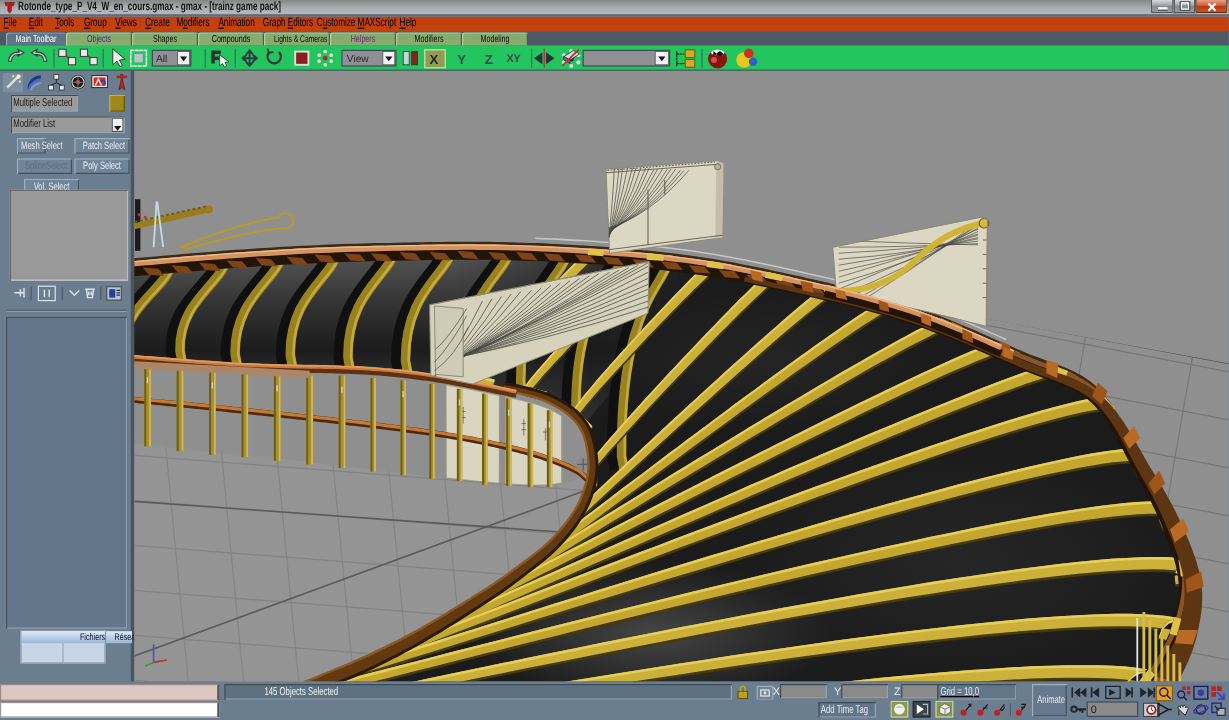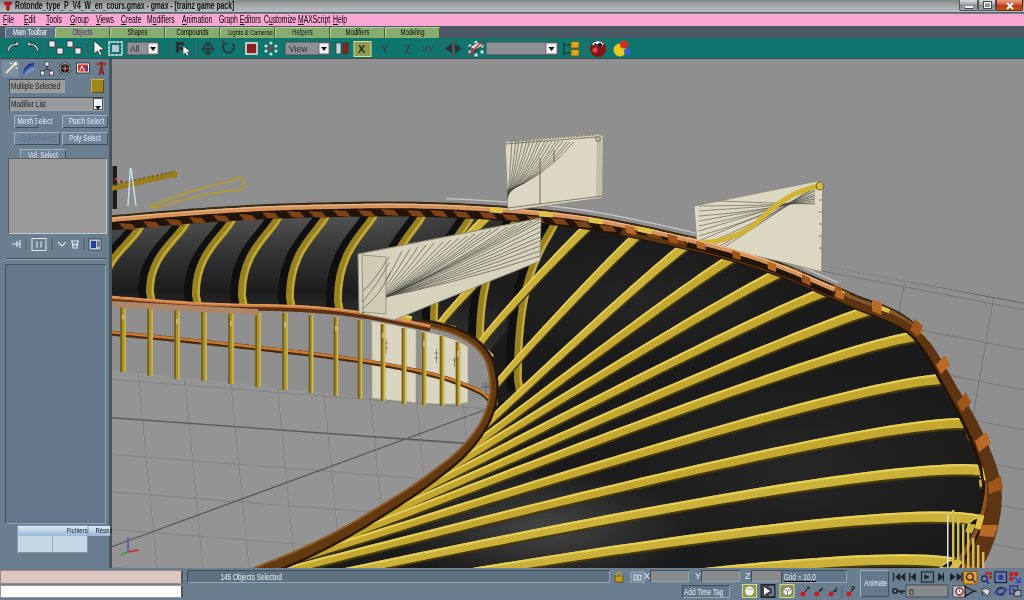--- a/index.html
+++ b/index.html
@@ -21,21 +21,21 @@
       <div class="abs" style="left:19px;top:0;width:18px;height:11px;background:linear-gradient(#d8dbde,#9fa4a8 45%,#83888c 50%,#9aa0a4);border:1px solid #555;border-top:none;">
         <div class="abs" style="left:5px;top:2px;width:7px;height:6px;border:1px solid #fff;box-shadow:0 0 0 1px #44484c;"></div>
       </div>
       <div class="abs" style="left:37px;top:0;width:27px;height:11px;background:linear-gradient(#e8a088,#cf5f35 45%,#b03c14 50%,#c4561e);border:1px solid #6e2810;border-top:none;border-radius:0 0 2px 2px;">
         <svg class="abs" style="left:9px;top:2px" width="8" height="8" viewBox="0 0 8 8">
           <path d="M1 1 L7 7 M7 1 L1 7" stroke="#fff" stroke-width="1.8"></path>
         </svg>
       </div>
     </div>
   </div>
-<div class="abs" style="left:0;top:14px;width:1024px;height:12px;background:#f9a8d4;color:#000;font-size:11px;">
+<div class="abs" style="left:0;top:14px;width:1024px;height:12px;background:#c2410c;color:#000;font-size:11px;">
     <div class="abs t" style="left:3px;top:0px;height:12px;line-height:12px;font-size:10px;"><span style="text-decoration:underline">F</span>ile</div>
     <div class="abs t" style="left:24px;top:0px;height:12px;line-height:12px;font-size:10px;"><span style="text-decoration:underline">E</span>dit</div>
     <div class="abs t" style="left:46px;top:0px;height:12px;line-height:12px;font-size:10px;"><span style="text-decoration:underline">T</span>ools</div>
     <div class="abs t" style="left:70px;top:0px;height:12px;line-height:12px;font-size:10px;"><span style="text-decoration:underline">G</span>roup</div>
     <div class="abs t" style="left:96px;top:0px;height:12px;line-height:12px;font-size:10px;"><span style="text-decoration:underline">V</span>iews</div>
     <div class="abs t" style="left:121px;top:0px;height:12px;line-height:12px;font-size:10px;"><span style="text-decoration:underline">C</span>reate</div>
     <div class="abs t" style="left:147px;top:0px;height:12px;line-height:12px;font-size:10px;">M<span style="text-decoration:underline">o</span>difiers</div>
     <div class="abs t" style="left:182px;top:0px;height:12px;line-height:12px;font-size:10px;"><span style="text-decoration:underline">A</span>nimation</div>
     <div class="abs t" style="left:219px;top:0px;height:12px;line-height:12px;font-size:10px;">Graph <span style="text-decoration:underline">E</span>ditors</div>
     <div class="abs t" style="left:264px;top:0px;height:12px;line-height:12px;font-size:10px;">C<span style="text-decoration:underline">u</span>stomize</div>
@@ -51,31 +51,31 @@
     </div>
     <div class="abs" style="left:110px;top:1px;width:55px;height:11px;border-radius:2px 2px 0 0;background:#88ab70;color:#0a0a0a;box-shadow:inset 1px 1px 0 #b5cfa0, inset -1px 0 0 #4a5e3a;">
       <div class="tc" style="font-size:8.5px;text-align:center;line-height:11.5px;">Shapes</div>
     </div>
     <div class="abs" style="left:165px;top:1px;width:55px;height:11px;border-radius:2px 2px 0 0;background:#88ab70;color:#000000;box-shadow:inset 1px 1px 0 #b5cfa0, inset -1px 0 0 #4a5e3a;">
       <div class="tc" style="font-size:8.5px;text-align:center;line-height:11.5px;">Compounds</div>
     </div>
     <div class="abs" style="left:220px;top:1px;width:55px;height:11px;border-radius:2px 2px 0 0;background:#88ab70;color:#0a0a0a;box-shadow:inset 1px 1px 0 #b5cfa0, inset -1px 0 0 #4a5e3a;">
       <div class="tc" style="font-size:8.5px;text-align:center;line-height:11.5px;"><span style="font-size:8px">Lights &amp; Cameras</span></div>
     </div>
-    <div class="abs" style="left:275px;top:1px;width:55px;height:11px;border-radius:2px 2px 0 0;background:#88ab70;color:#0f172a;box-shadow:inset 1px 1px 0 #b5cfa0, inset -1px 0 0 #4a5e3a;">
+    <div class="abs" style="left:275px;top:1px;width:55px;height:11px;border-radius:2px 2px 0 0;background:#88ab70;color:#701a75;box-shadow:inset 1px 1px 0 #b5cfa0, inset -1px 0 0 #4a5e3a;">
       <div class="tc" style="font-size:8.5px;text-align:center;line-height:11.5px;">Helpers</div>
     </div>
     <div class="abs" style="left:330px;top:1px;width:55px;height:11px;border-radius:2px 2px 0 0;background:#88ab70;color:#0a0a0a;box-shadow:inset 1px 1px 0 #b5cfa0, inset -1px 0 0 #4a5e3a;">
       <div class="tc" style="font-size:8.5px;text-align:center;line-height:11.5px;">Modifiers</div>
     </div>
     <div class="abs" style="left:385px;top:1px;width:55px;height:11px;border-radius:2px 2px 0 0;background:#88ab70;color:#0a0a0a;box-shadow:inset 1px 1px 0 #b5cfa0, inset -1px 0 0 #4a5e3a;">
       <div class="tc" style="font-size:8.5px;text-align:center;line-height:11.5px;">Modeling</div>
     </div>
   </div>
-<div class="abs" style="left:0;top:38px;width:1024px;height:21px;background:#0f766e;border-bottom:1px solid #3d4a55;">
+<div class="abs" style="left:0;top:38px;width:1024px;height:21px;background:#22c55e;border-bottom:1px solid #3d4a55;">
     <svg class="abs" style="left:0;top:0" width="1024" height="21" viewBox="0 0 1024 21">
 <g stroke-linecap="round" fill="none">
 <path d="M7 13 Q8 5 16 5.5 L15 3 L20 6 L14.5 9 L16 7.5 Q10 7 9.5 13 Z" fill="#c8cdd2" stroke="#2e3840" stroke-width="0.9"></path>
 <path d="M39 13 Q38 5 30 5.5 L31 3 L26 6 L31.5 9 L30 7.5 Q36 7 36.5 13 Z" fill="#c8cdd2" stroke="#2e3840" stroke-width="0.9"></path>
 <line x1="45" y1="3" x2="45" y2="18" stroke="#51616f" stroke-width="1"></line>
 <g stroke="#c83030" stroke-width="1.6">
           <path d="M52 5 L60 13"></path>
           <path d="M70 5 L78 13"></path>
         </g>
 <g fill="#e8e8ee" stroke="#333" stroke-width="0.8">

